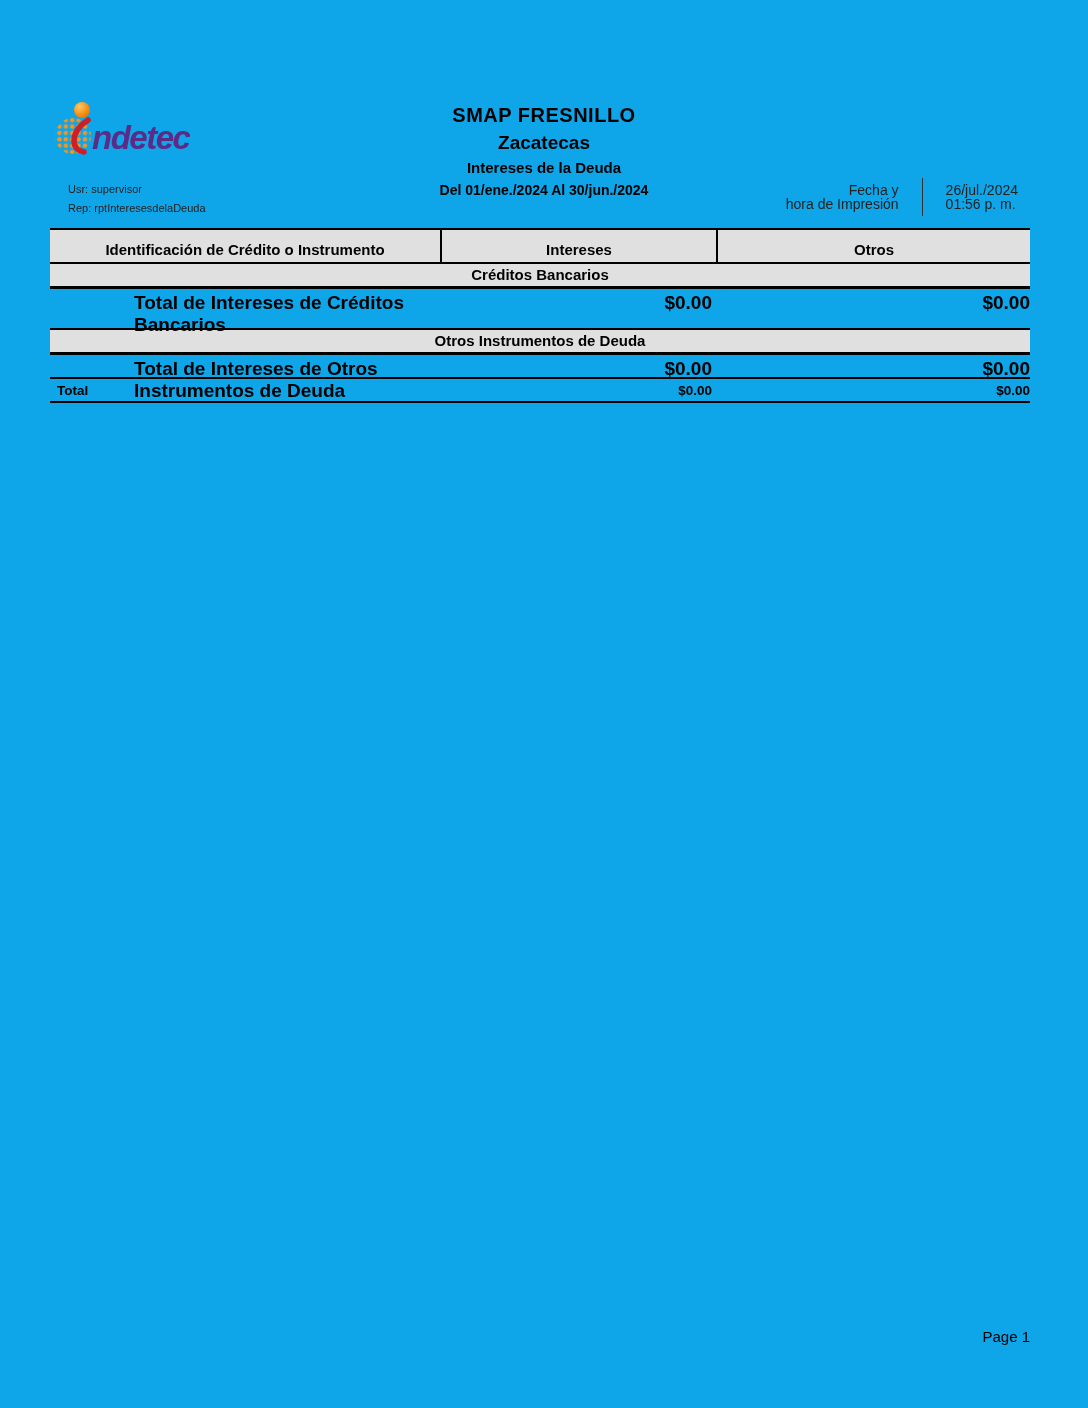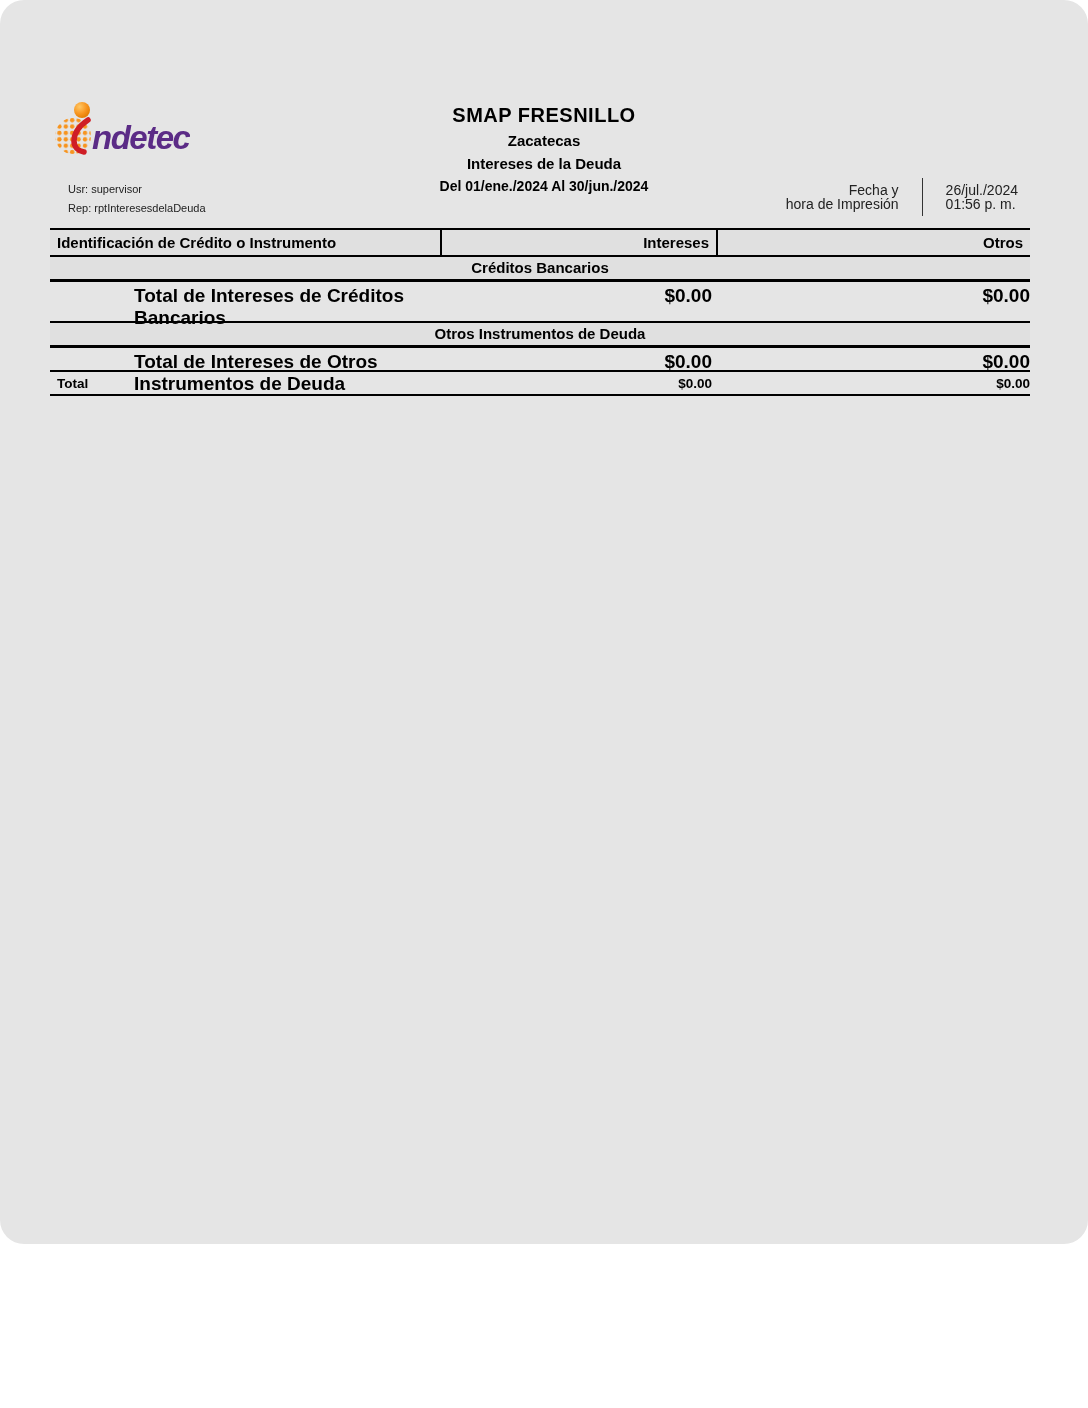--- a/index.html
+++ b/index.html
@@ -3,26 +3,25 @@
 <meta charset="utf-8">
 <style>
   html, body {
     margin: 0;
     padding: 0;
     background: #ffffff;
   }
   .page {
     position: relative;
     width: 1088px;
-    height: 1244px;
-    background: #e5e5e5;
+    height: 1408px;
+    background: #0ea5e9;
     font-family: "Liberation Sans", sans-serif;
     color: #000;
     overflow: hidden;
-    border-radius: 24px;
   }
 
   
   .logo {
     position: absolute;
     left: 50px;
     top: 98px;
     width: 140px;
     height: 62px;
   }
@@ -30,21 +29,21 @@
   
   .title-block {
     position: absolute;
     left: 0;
     right: 0;
     top: 105px;
     text-align: center;
     line-height: 1;
   }
   .org-name   { font-size: 20px; font-weight: bold; letter-spacing: 0.5px; }
-  .org-state  { font-size: 15px; font-weight: bold; margin-top: 8px; }
+  .org-state  { font-size: 19px; font-weight: bold; margin-top: 8px; }
   .rep-title  { font-size: 15px; font-weight: bold; margin-top: 8px; }
   .rep-period { font-size: 14px; font-weight: bold; margin-top: 8px; }
 
   
   .meta-user {
     position: absolute;
     left: 68px;
     top: 180px;
     font-size: 11px;
     line-height: 19px;
@@ -79,21 +78,21 @@
     width: 980px;
   }
   .thead {
     display: flex;
     background: #e0e0e0;
     border-top: 2px solid #000;
     border-bottom: 2px solid #000;
     font-weight: bold;
     font-size: 15px;
   }
-  .thead > div { padding: 4px 7px 4px 7px; box-sizing: border-box; }
+  .thead > div { padding: 11px 7px 4px 7px; box-sizing: border-box; text-align: center; }
   .th-id  { width: 392px; border-right: 2px solid #000; text-align: left; }
   .th-dev { width: 276px; border-right: 2px solid #000; text-align: right; }
   .th-pag { flex: 1; text-align: right; }
 
   .band {
     background: #e0e0e0;
     border-bottom: 3px solid #000;
     text-align: center;
     font-weight: bold;
     font-size: 15px;

